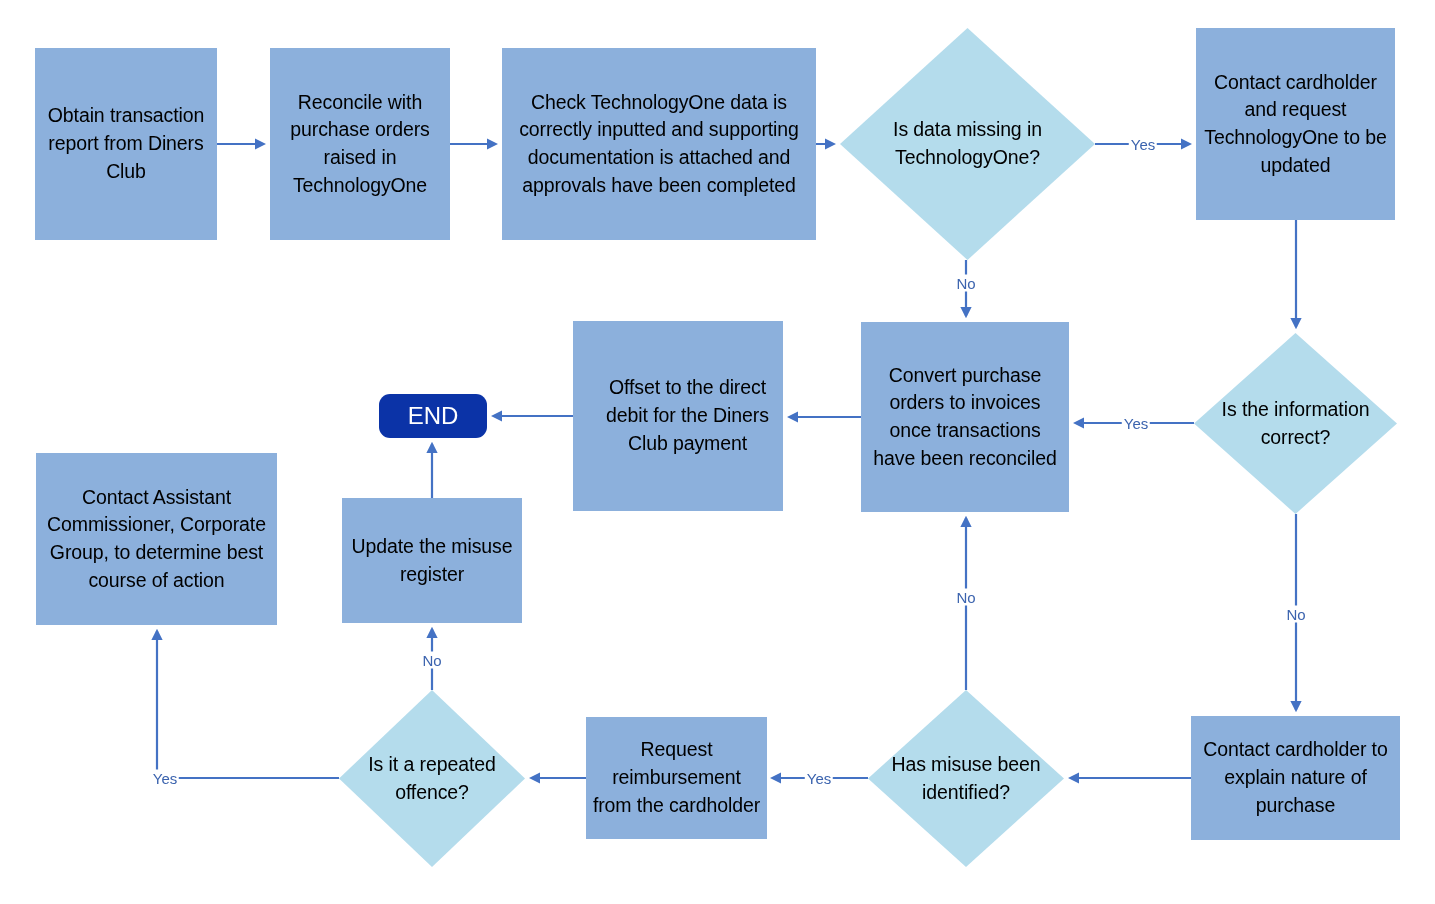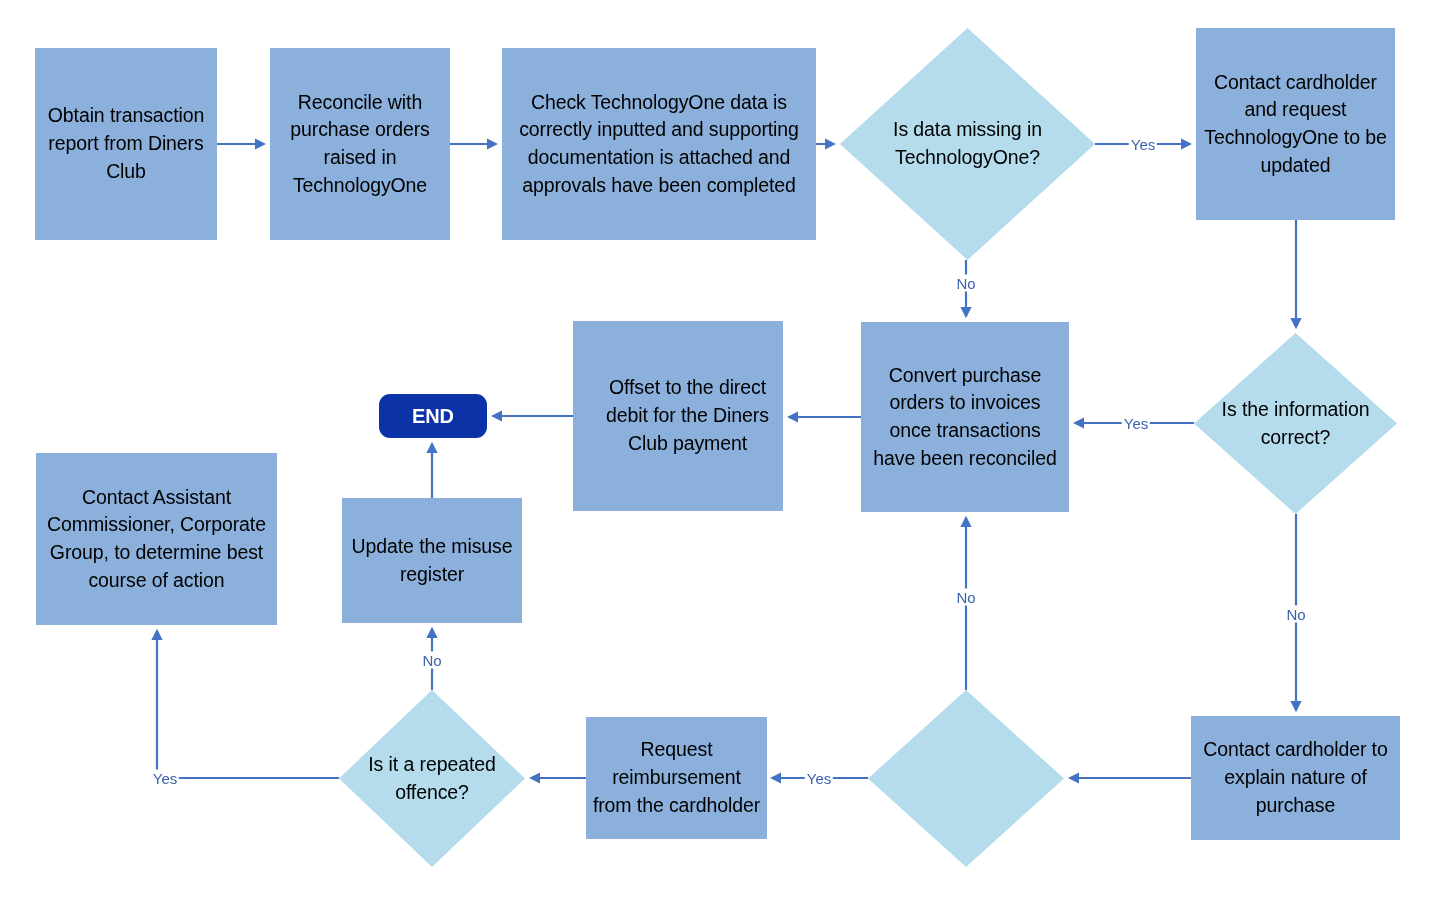--- a/index.html
+++ b/index.html
@@ -51,22 +51,21 @@
   }
   .node.decision .label {
     position: relative;
     z-index: 2;
     padding: 0 6px;
   }
   .node.terminator {
     background: #0B33A7;
     color: #ffffff;
     border-radius: 11px;
-    font-size: 20px;
-    font-weight: bold;
+    font-size: 24px;
   }
   .edge-label {
     position: absolute;
     color: #3B63AE;
     font-size: 15px;
     line-height: 1;
     background: #ffffff;
     padding: 1px 2px;
     white-space: nowrap;
     transform: translate(-50%, -50%);
@@ -148,20 +147,21 @@
         </svg>
         <div class="label">Is it a repeated offence?</div>
       </div>
       <div class="node process" style="left: 586px; top: 717px; width: 181px; height: 122px; background: rgb(140, 176, 220);">
         <div class="label" style="padding: 0px 5px;">Request reimbursement from the cardholder</div>
       </div>
       <div class="node decision" style="left: 868px; top: 690px; width: 196px; height: 177px;">
         <svg class="diamond-shape" viewBox="0 0 100 100" preserveAspectRatio="none">
           <polygon points="50,0 100,50 50,100 0,50" fill="#B4DCEC"></polygon>
         </svg>
+        <div class="label">Has misuse been identified?</div>
       </div>
       <div class="node process" style="left: 1191px; top: 716px; width: 209px; height: 124px; background: rgb(140, 176, 220);">
         <div class="label" style="padding: 0px 5px;">Contact cardholder to explain nature of purchase</div>
       </div>
     </div>
   <div id="labels-layer">
       <div class="edge-label" style="left: 1143px; top: 144px; color: rgb(59, 99, 174);">Yes</div>
       <div class="edge-label" style="left: 966px; top: 283px; color: rgb(59, 99, 174);">No</div>
       <div class="edge-label" style="left: 1136px; top: 423px; color: rgb(59, 99, 174);">Yes</div>
       <div class="edge-label" style="left: 1296px; top: 614px; color: rgb(59, 99, 174);">No</div>

